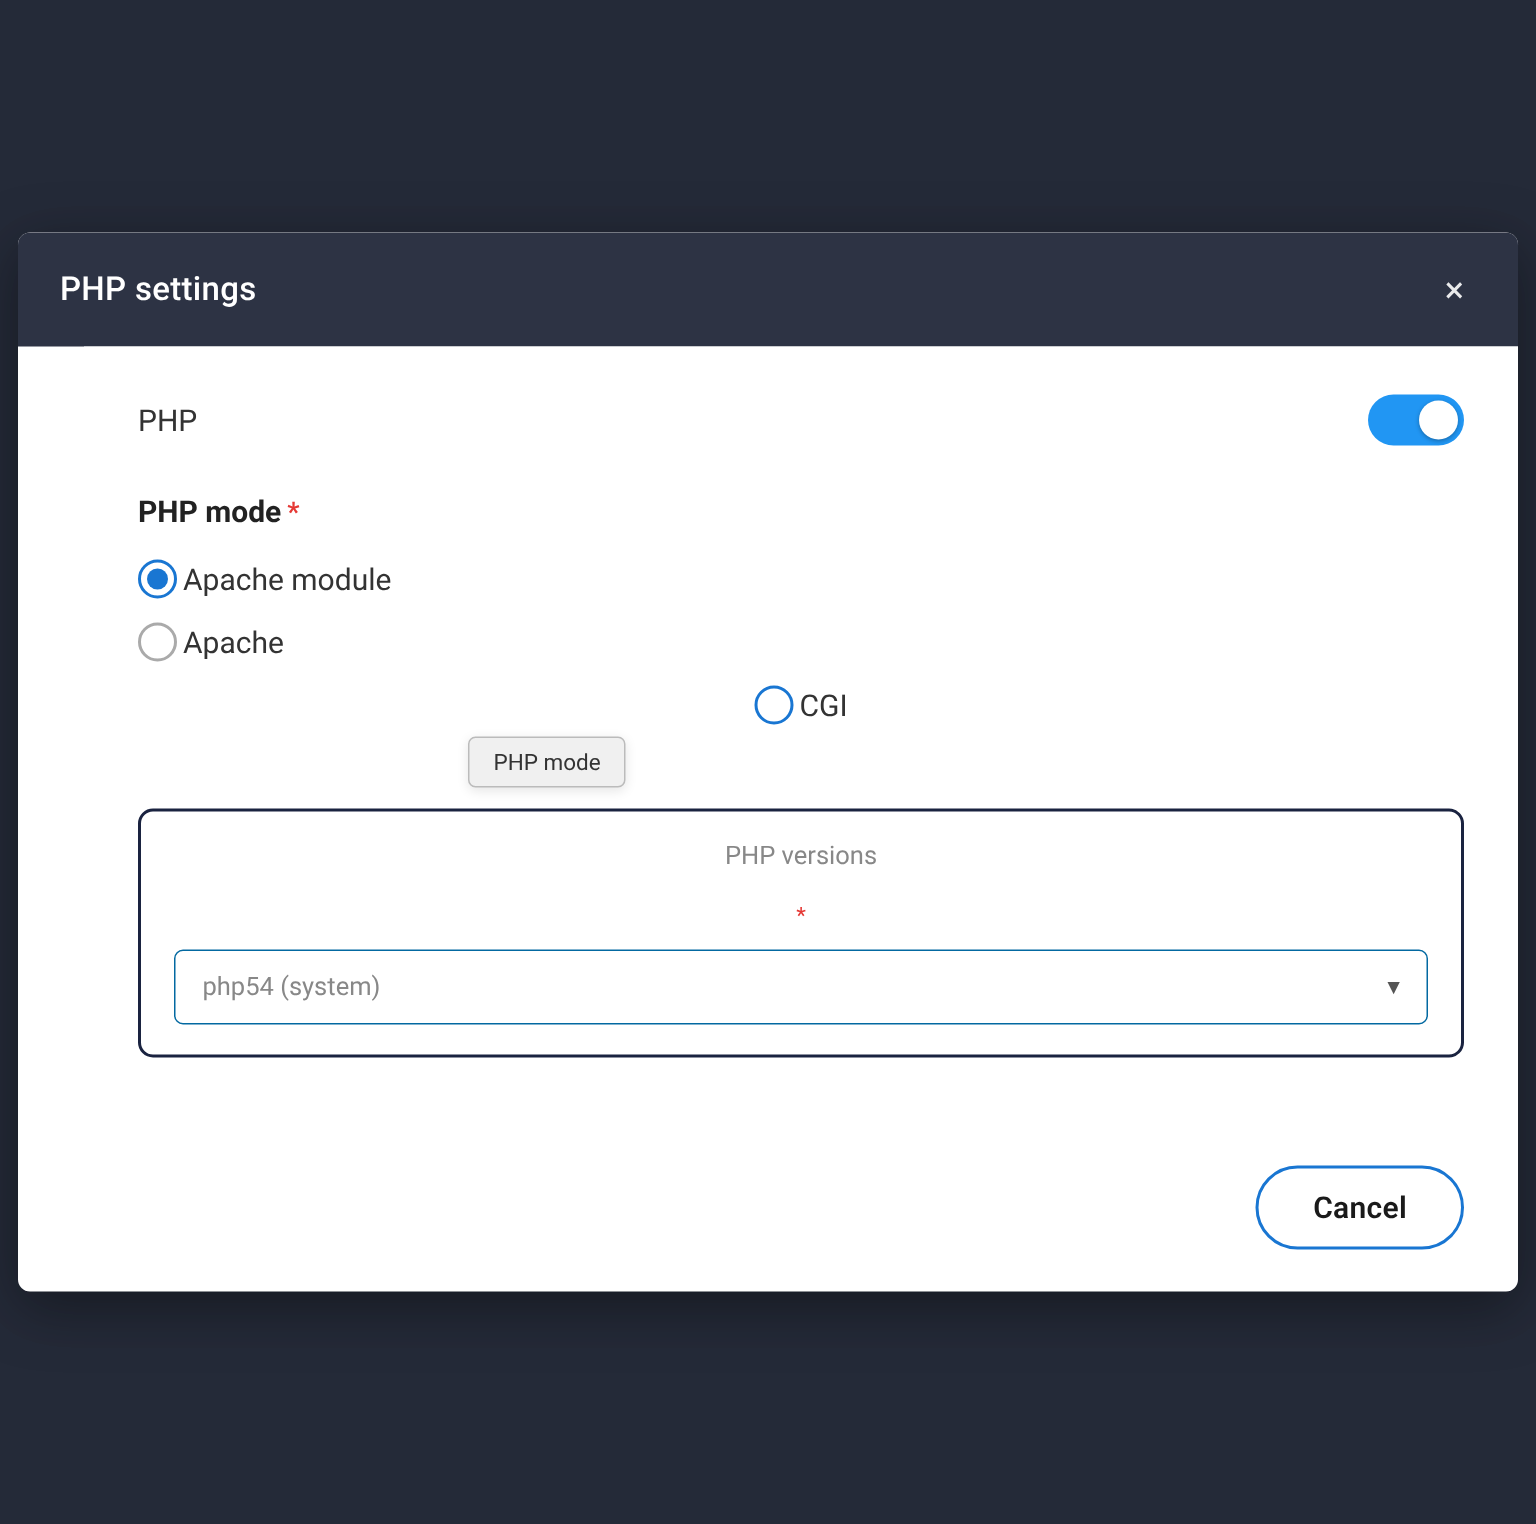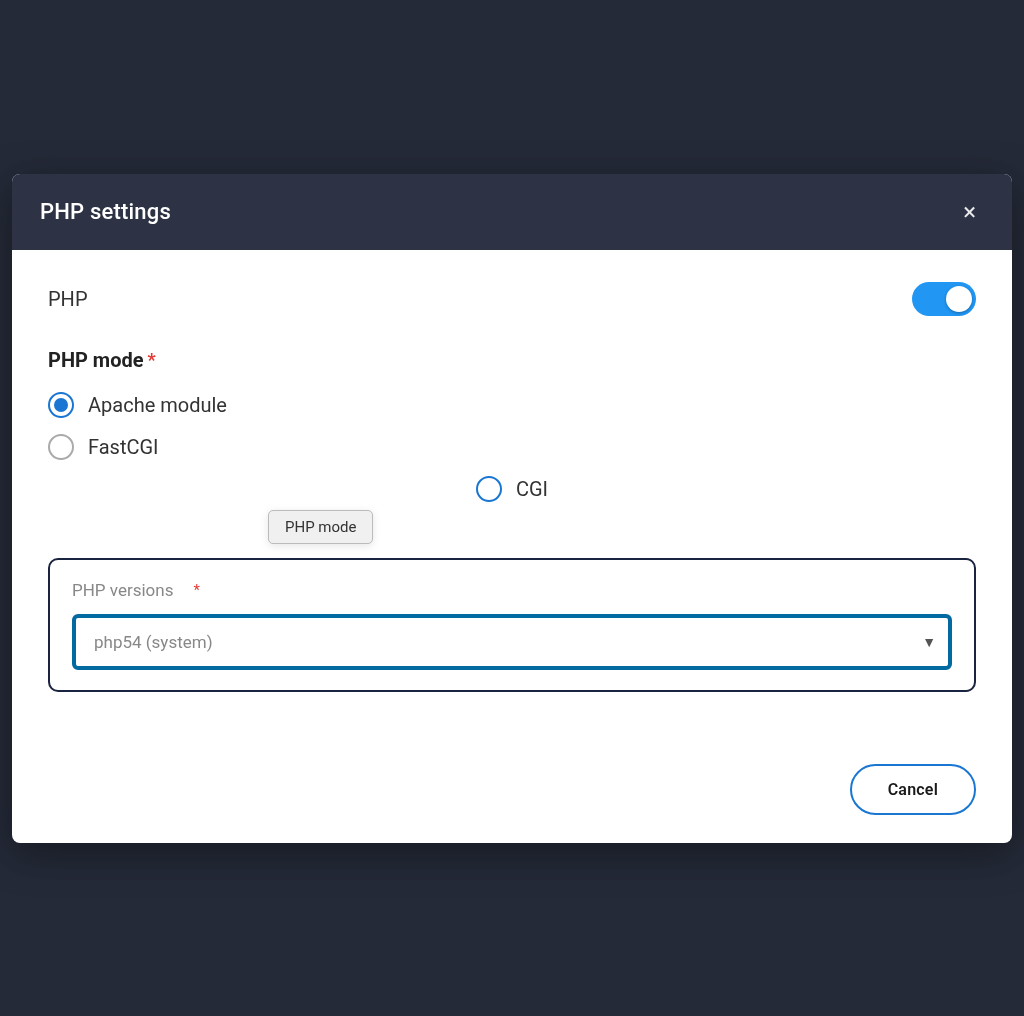--- a/index.html
+++ b/index.html
@@ -61,20 +61,21 @@
       font-size: 24px;
       cursor: pointer;
       padding: 4px 8px;
       line-height: 1;
       opacity: 0.9;
     }
 
     .modal-body {
       padding: 32px 36px 24px 36px;
       background: #ffffff;
+      margin-left: 44px;
     }
 
     
     .php-toggle-row {
       display: flex;
       align-items: center;
       justify-content: space-between;
       margin-bottom: 32px;
     }
 
@@ -140,21 +141,21 @@
     .radio-group {
       display: flex;
       flex-direction: column;
       gap: 16px;
       margin-bottom: 28px;
     }
 
     .radio-option {
       display: flex;
       align-items: center;
-      gap: 14px;
+      gap: 4px;
       cursor: pointer;
     }
 
     .radio-circle {
       width: 26px;
       height: 26px;
       border-radius: 50%;
       border: 2.5px solid #aaaaaa;
       display: flex;
       align-items: center;
@@ -195,34 +196,35 @@
       margin-bottom: 40px;
     }
 
     .versions-label {
       font-size: 17px;
       color: #888888;
       margin-bottom: 14px;
       display: flex;
       align-items: center;
       gap: 20px;
+      flex-direction: column;
     }
 
     .versions-label .required-star {
       font-size: 15px;
     }
 
     .select-wrapper {
       position: relative;
     }
 
     .select-wrapper select {
       width: 100%;
       padding: 14px 48px 14px 18px;
-      border: 4px solid #0369a1;
+      border: 1px solid #0369a1;
       border-radius: 6px;
       font-size: 17px;
       color: #888888;
       background: white;
       appearance: none;
       -webkit-appearance: none;
       cursor: pointer;
     }
 
     .select-wrapper::after {
@@ -240,21 +242,21 @@
     .modal-footer {
       display: flex;
       justify-content: flex-end;
       gap: 16px;
       padding: 8px 36px 28px 36px;
     }
 
     .btn {
       padding: 14px 36px;
       border-radius: 28px;
-      font-size: 16px;
+      font-size: 20px;
       font-weight: 600;
       cursor: pointer;
       border: 2.5px solid #1976D2;
       background: white;
       color: #1a1a1a;
       letter-spacing: 0.2px;
     }
 
     .btn-save {
       font-weight: 700;
@@ -312,21 +314,21 @@
       <div class="radio-group">
 
         <label class="radio-option">
           <div class="radio-circle selected-blue"></div>
           <span class="radio-label">Apache module</span>
         </label>
 
 
         <label class="radio-option">
           <div class="radio-circle"></div>
-          <span class="radio-label">FastCGI</span>
+          <span class="radio-label">Apache</span>
         </label>
 
         <div class="cgi-row-wrapper">
           <label class="radio-option">
             <div class="radio-circle selected-outline"></div>
             <span class="radio-label">CGI</span>
           </label>
           <div class="tooltip-floating">PHP mode</div>
         </div>
 

